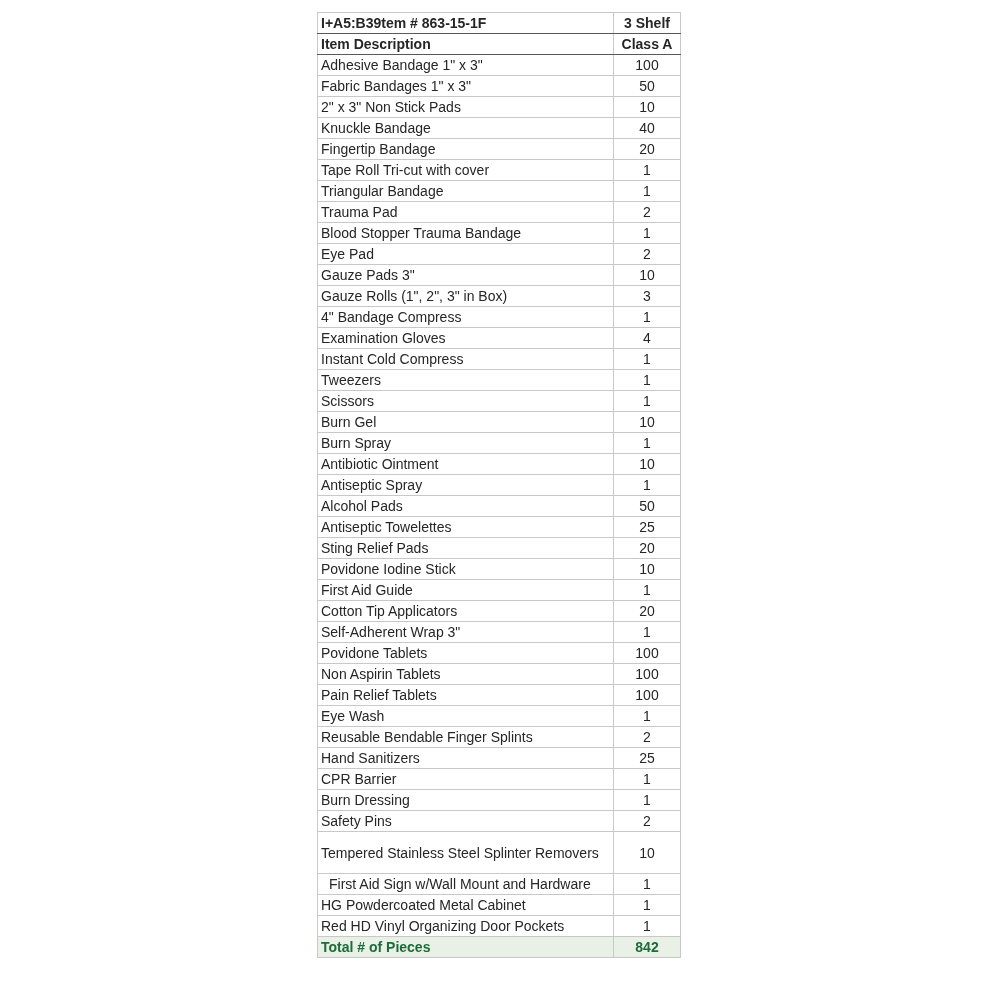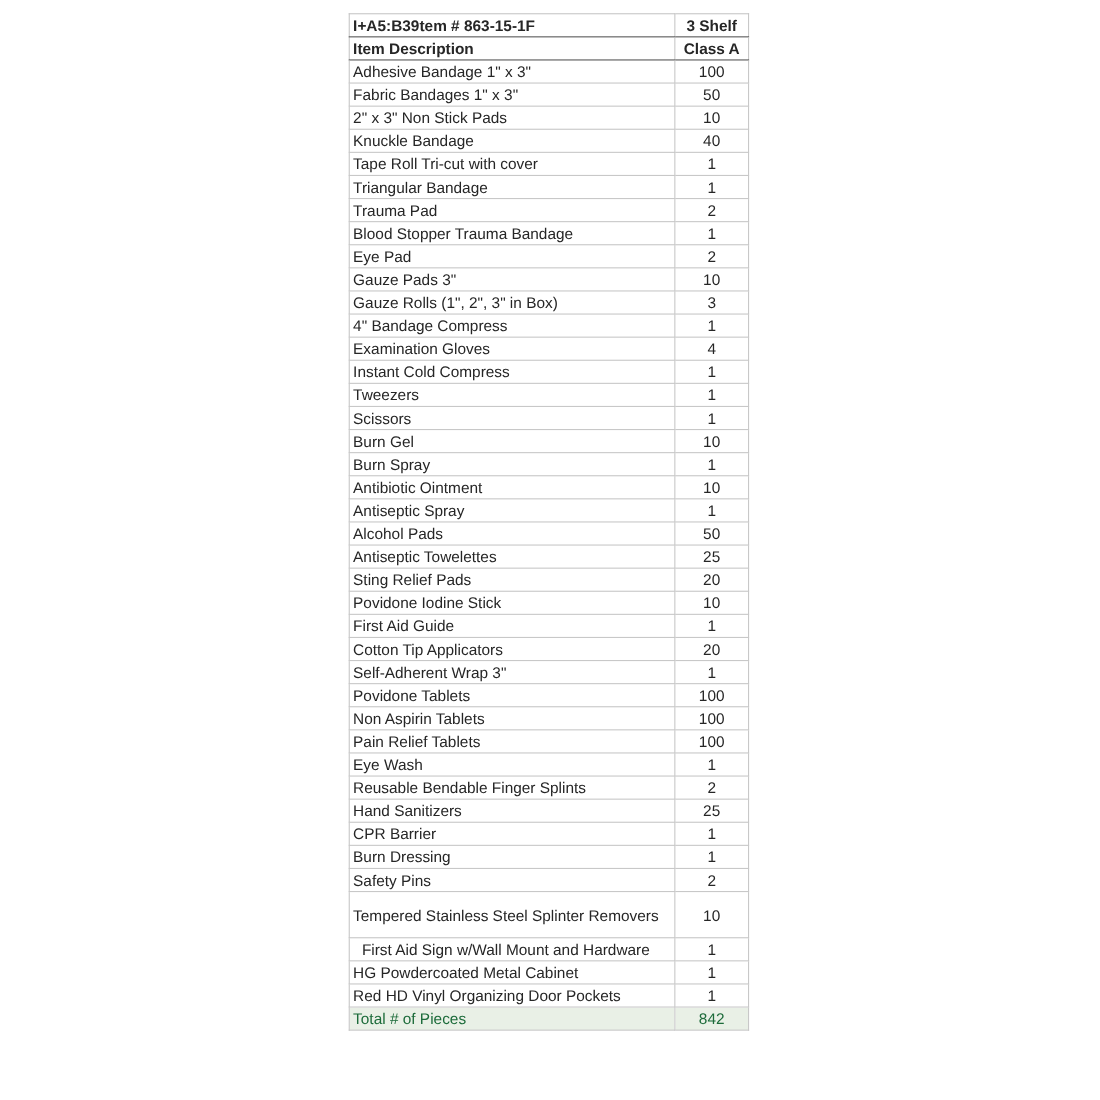--- a/index.html
+++ b/index.html
@@ -48,21 +48,21 @@
   tr.row-wrap td.item {
     white-space: normal;
     line-height: 20px;
     height: 41px;
     margin-left: 28px;
   }
   tr.row-indent td.item { padding-left: 11px; }
   tr.total-row td {
     background: var(--total-bg, #e9f0e6);
     color: var(--total-text, #1c6b3a);
-    font-weight: normal;
+    font-weight: bold;
   }
 </style>
 </head>
 <body>
 
 <div class="sheet">
   <table class="kit">
     <colgroup>
       <col class="c-item">
       <col class="c-qty">
@@ -88,20 +88,24 @@
   </tr>
         <tr>
     <td class="item">2" x 3" Non Stick Pads</td>
     <td class="qty">10</td>
   </tr>
         <tr>
     <td class="item">Knuckle Bandage</td>
     <td class="qty">40</td>
   </tr>
         <tr>
+    <td class="item">Fingertip Bandage</td>
+    <td class="qty">20</td>
+  </tr>
+        <tr>
     <td class="item">Tape Roll Tri-cut with cover</td>
     <td class="qty">1</td>
   </tr>
         <tr>
     <td class="item">Triangular Bandage</td>
     <td class="qty">1</td>
   </tr>
         <tr>
     <td class="item">Trauma Pad</td>
     <td class="qty">2</td>

